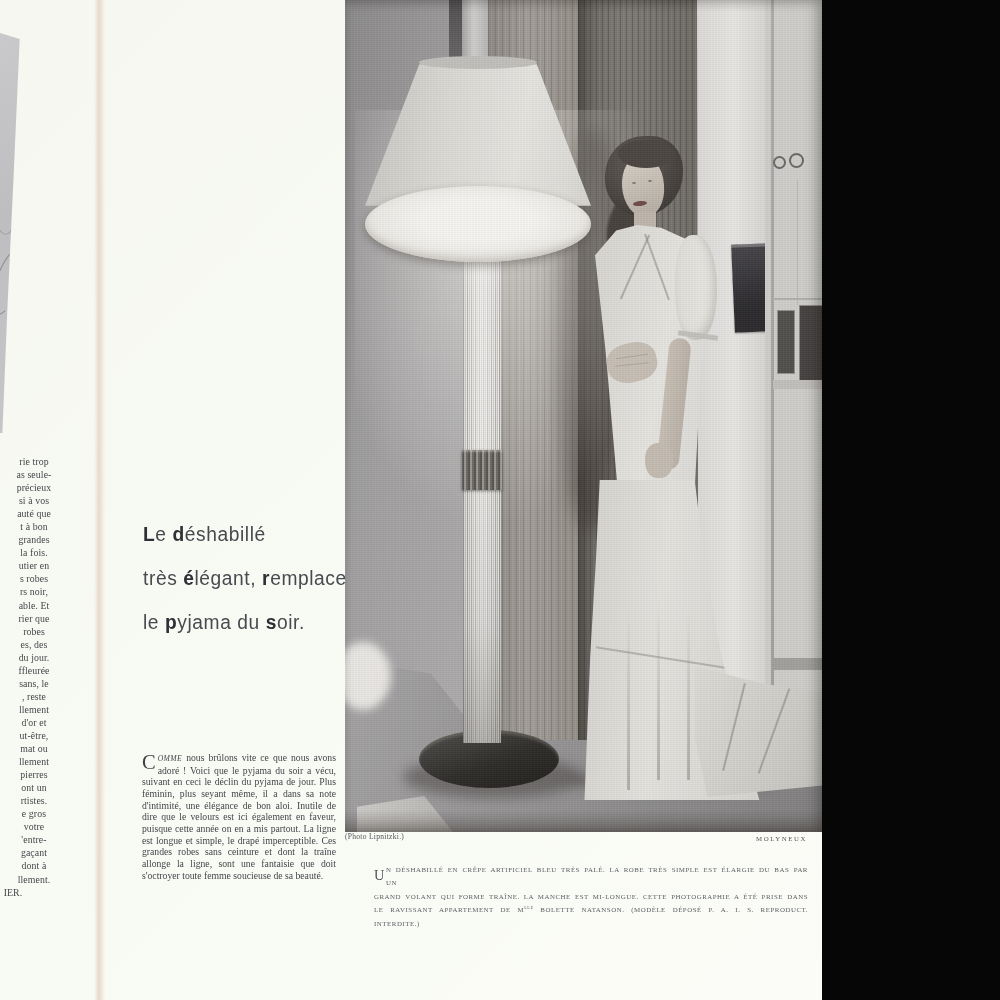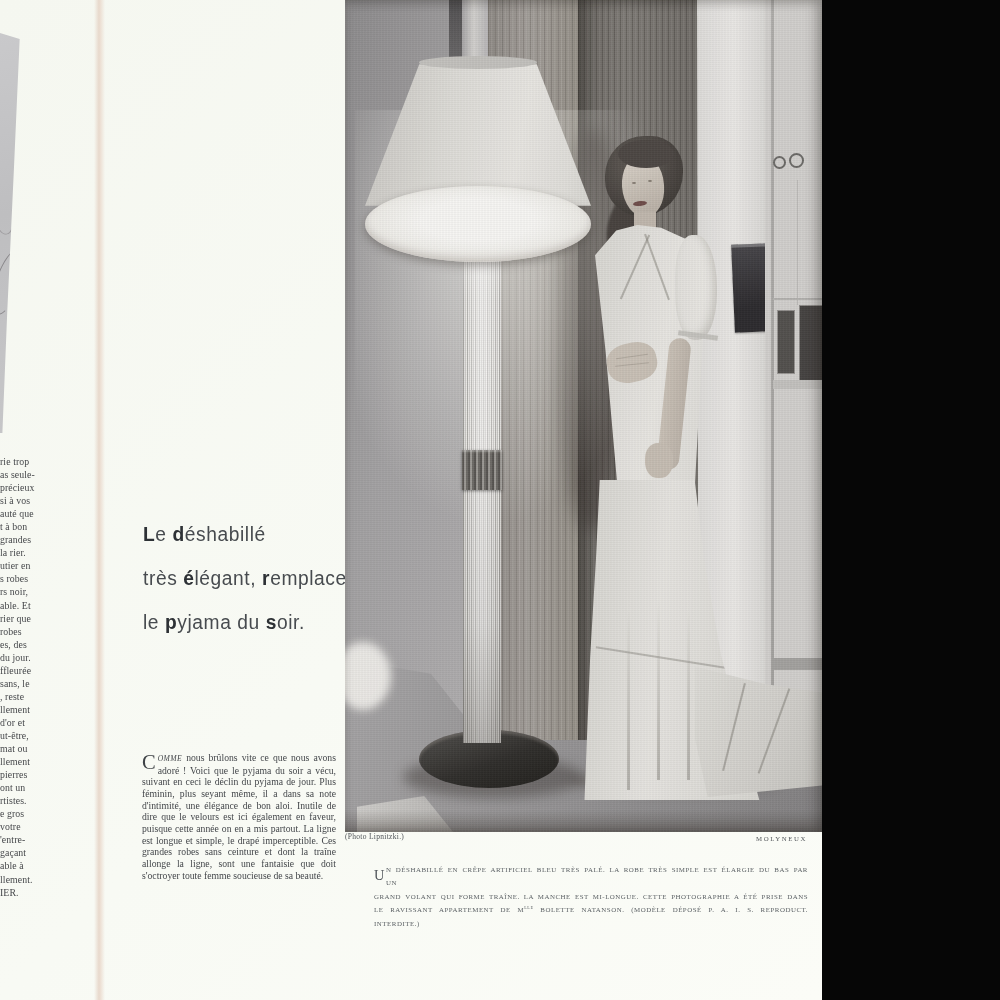--- a/index.html
+++ b/index.html
@@ -12,21 +12,21 @@
   #fold-line{position:absolute;left:94px;top:0;width:11px;height:1000px;
       background:linear-gradient(90deg,rgba(232,216,203,0) 0%,rgba(229,211,197,.85) 45%,rgba(236,222,210,.9) 60%,rgba(232,216,203,0) 100%);}
   
   #sketch{position:absolute;left:0;top:33px;width:24px;height:400px;
       clip-path:polygon(0 0,82% 1.5%,58% 34%,30% 70%,10% 100%,0 100%);
       background:linear-gradient(170deg,#c9c9cb 0%,#bebec0 45%,#c6c6c8 100%);}
   #sketch .arc{position:absolute;left:-4px;top:215px;width:22px;height:66px;border:1px solid rgba(95,92,96,.55);
       border-radius:50%;border-top-color:transparent;border-right-color:transparent;transform:rotate(18deg);}
   #sketch .arc2{position:absolute;left:-8px;top:150px;width:20px;height:50px;border:1px solid rgba(110,106,110,.4);
       border-radius:50%;border-top-color:transparent;border-right-color:transparent;transform:rotate(-8deg);}
-  #left-fragments{position:absolute;left:0;top:455px;width:70px;text-align:left;
+  #left-fragments{position:absolute;left:0;top:455px;width:70px;text-align:center;
       font-size:9.8px;line-height:13.05px;color:#45474a;letter-spacing:.1px;white-space:nowrap;}
   .frag-line{padding-right:2px;}
   
   #heading{position:absolute;left:143px;top:512px;font-family:"Liberation Sans",sans-serif;
       font-size:20px;line-height:44px;letter-spacing:.6px;color:#474b4f;font-weight:400;
       transform:scaleX(.96);transform-origin:left top;white-space:nowrap;}
   #heading b{font-weight:700;color:#2d3135;}
   
   #body-para{position:absolute;left:142px;top:752px;width:194px;font-size:9.7px;line-height:11.65px;
       color:#43464a;text-align:justify;}
@@ -169,21 +169,21 @@
   </div>
 
   <div id="left-fragments">
       <div class="frag-line">rie trop</div>
       <div class="frag-line">as seule-</div>
       <div class="frag-line">précieux</div>
       <div class="frag-line">si à vos</div>
       <div class="frag-line">auté que</div>
       <div class="frag-line">t à bon</div>
       <div class="frag-line">grandes</div>
-      <div class="frag-line">la rier.</div>
+      <div class="frag-line">la fois.</div>
       <div class="frag-line">utier en</div>
       <div class="frag-line">s robes</div>
       <div class="frag-line">rs noir,</div>
       <div class="frag-line">able. Et</div>
       <div class="frag-line">rier que</div>
       <div class="frag-line">robes</div>
       <div class="frag-line">es, des</div>
       <div class="frag-line">du jour.</div>
       <div class="frag-line">ffleurée</div>
       <div class="frag-line">sans, le</div>
@@ -193,21 +193,21 @@
       <div class="frag-line">ut-être,</div>
       <div class="frag-line">mat ou</div>
       <div class="frag-line">llement</div>
       <div class="frag-line">pierres</div>
       <div class="frag-line">ont un</div>
       <div class="frag-line">rtistes.</div>
       <div class="frag-line">e gros</div>
       <div class="frag-line">votre</div>
       <div class="frag-line">'entre-</div>
       <div class="frag-line">gaçant</div>
-      <div class="frag-line">able à</div>
+      <div class="frag-line">dont à</div>
       <div class="frag-line">llement.</div>
       <div class="frag-line" style="padding-right: 44px;">IER.</div>
     </div>
 
   <div id="heading">
     <div><b>L</b>e <b>d</b>éshabillé</div>
     <div>très <b>é</b>légant, <b>r</b>emplace</div>
     <div>le <b>p</b>yjama du <b>s</b>oir.</div>
   </div>
 

